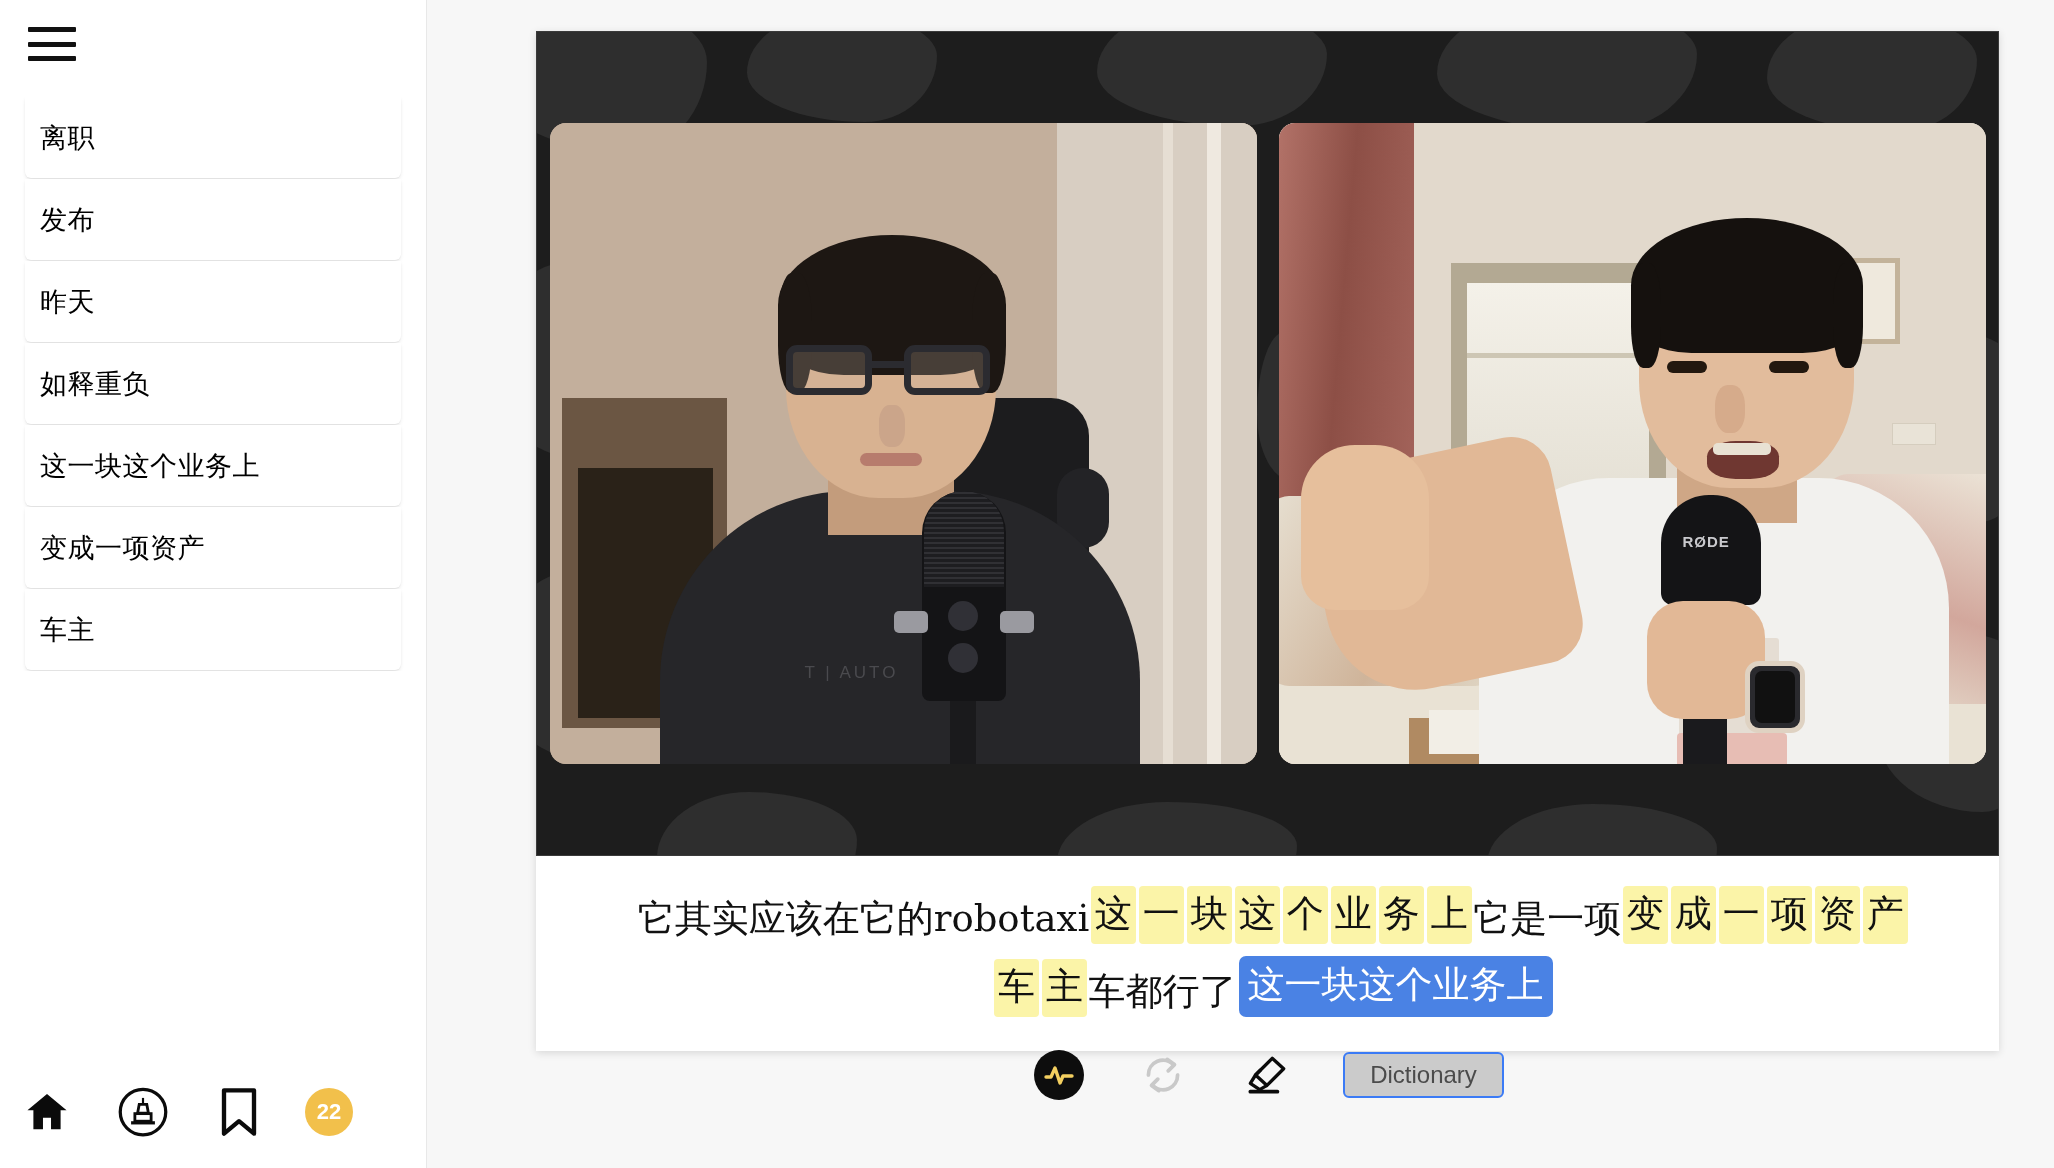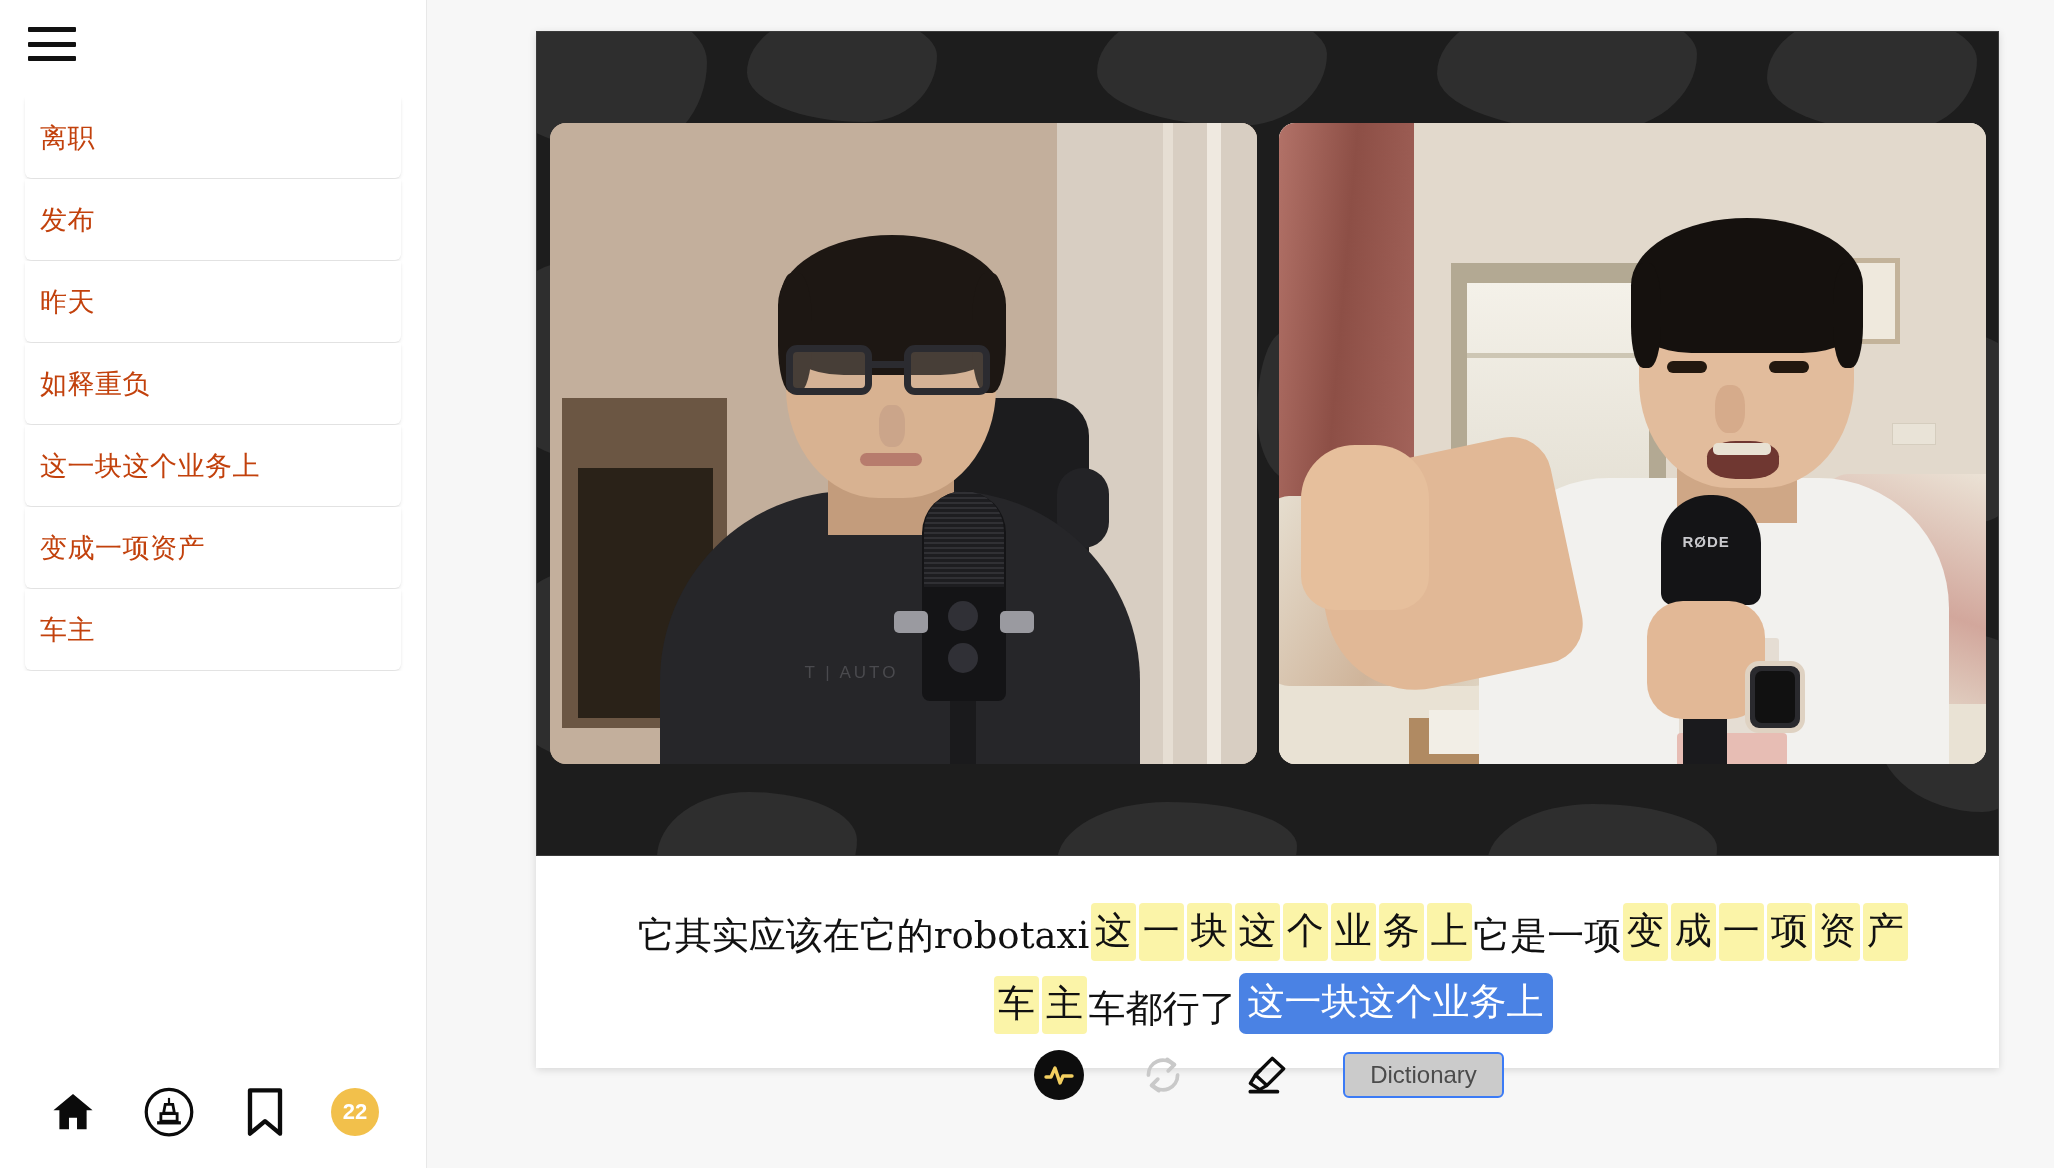--- a/index.html
+++ b/index.html
@@ -61,21 +61,21 @@
     display: flex;
     align-items: center;
     padding-left: 15px;
     box-shadow: 0 2px 4px -1px rgba(0,0,0,0.13), 0 1px 1px rgba(0,0,0,0.04);
     margin-bottom: 1px;
     cursor: pointer;
   }
   .hl-item-label {
     font-family: "DejaVu Serif", "Liberation Serif", serif;
     font-size: 27px;
-    color: #c2410c;
+    color: #000000;
     letter-spacing: 0.5px;
     line-height: 1;
   }
 
   .sidebar-spacer { flex: 1 1 auto; }
 
   .play-all-btn {
     margin: 0 26px 0 26px;
     height: 52px;
     background: #3b7bf6;
@@ -89,21 +89,21 @@
     cursor: pointer;
     display: flex;
     align-items: center;
     justify-content: center;
   }
 
   .bottom-nav {
     height: 112px;
     display: flex;
     align-items: center;
-    padding-left: 43px;
+    padding-left: 17px;
     gap: 36px;
   }
   .nav-btn {
     width: 60px;
     height: 60px;
     display: flex;
     align-items: center;
     justify-content: center;
     cursor: pointer;
     background: none;
@@ -241,21 +241,20 @@
   .watch { position:absolute; left:466px; top:538px; width:60px; height:72px; background:#2a2a2e; border-radius:14px; border:5px solid #dfd2c2; }
   .watch-face { position:absolute; left:476px; top:548px; width:40px; height:52px; background:#111; border-radius:7px; }
   .table-r { position:absolute; left:130px; bottom:0; width:430px; height:46px; background:#b08a62; }
   .paper-r { position:absolute; left:150px; bottom:10px; width:240px; height:44px; background:#f2eee6; }
 
   
   .subtitle-panel {
     background: #ffffff;
     padding: 30px 28px 34px 40px;
     min-height: 126px;
-    margin-top: 17px;
   }
   .sub-line {
     display: flex;
     flex-wrap: nowrap;
     align-items: flex-end;
     justify-content: center;
     font-family: "DejaVu Serif", "Liberation Serif", serif;
     font-size: 37px;
     line-height: 1.35;
     color: #111111;

